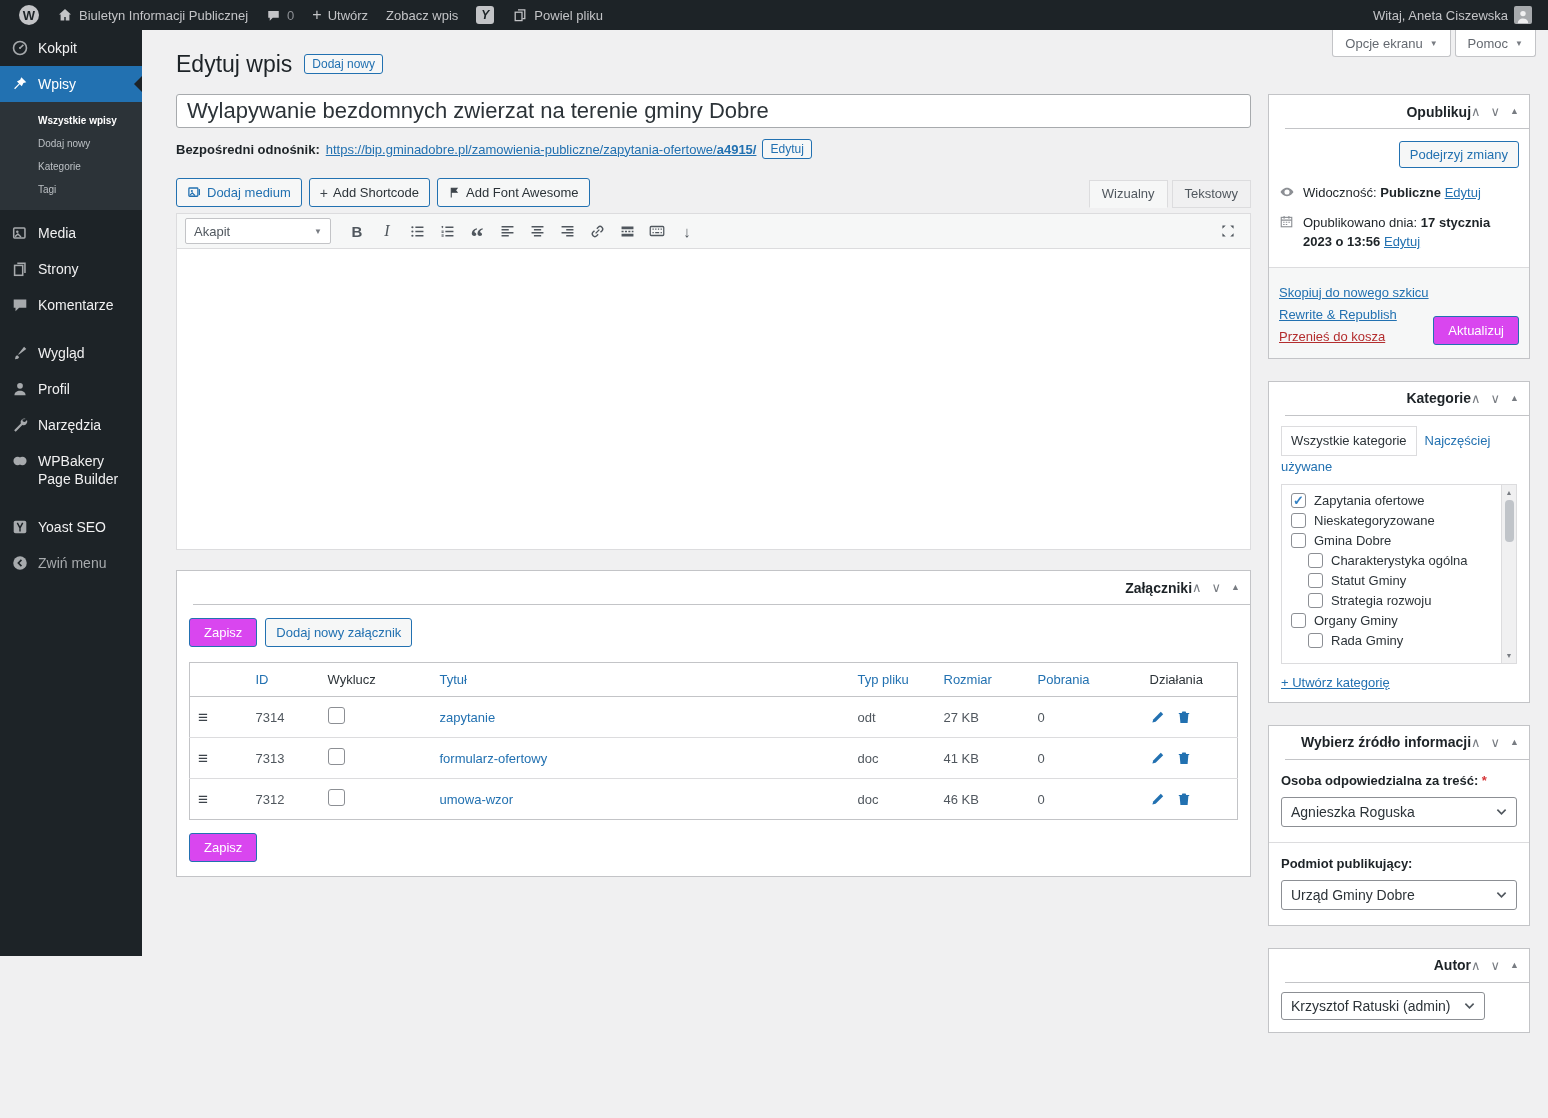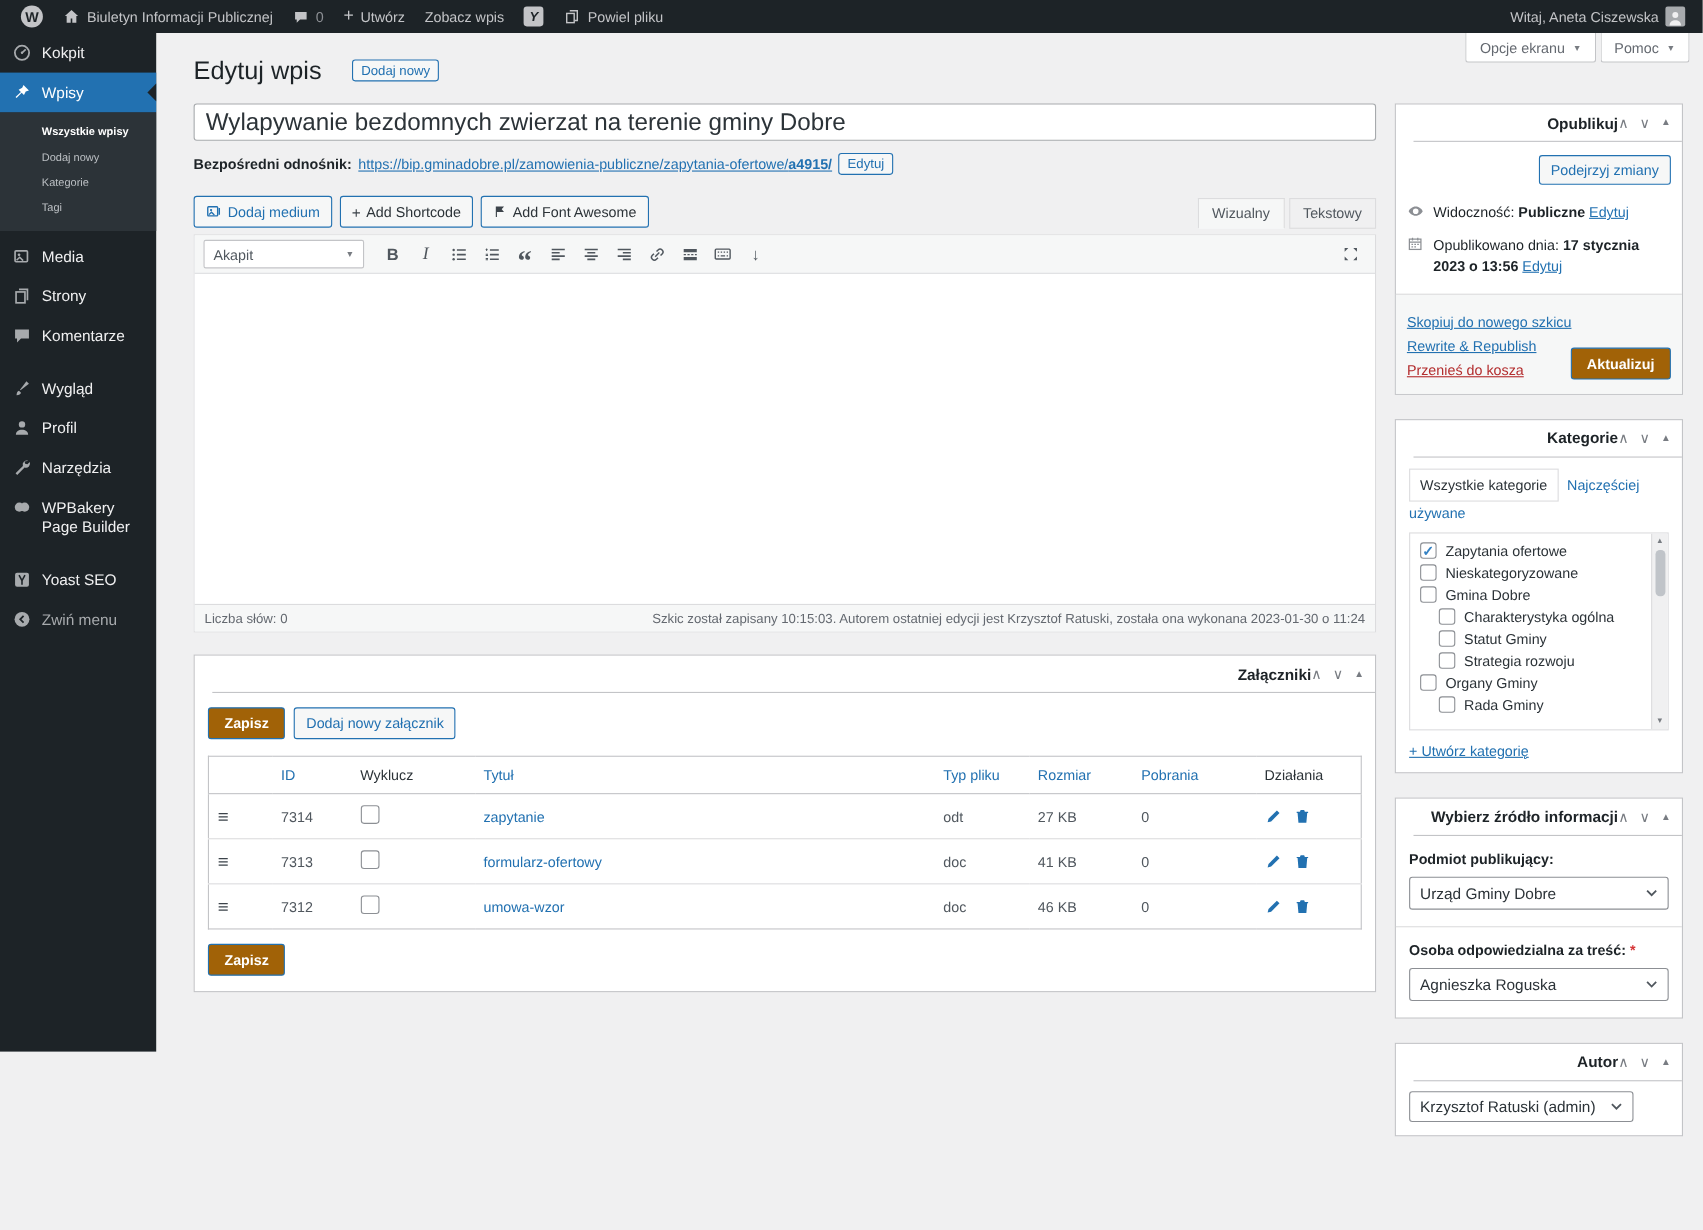--- a/index.html
+++ b/index.html
@@ -51,26 +51,26 @@
   
   #content { position:absolute; top:30px; left:150px; width:1398px; height:1088px; }
   #screen-meta-links { position:absolute; top:0; right:12px; display:flex; gap:4px; z-index:10; }
   .screen-meta-toggle {
     background:#fff; border:1px solid #c3c4c7; border-top:none; border-radius:0 0 3px 3px;
     padding:5px 12px; font-size:13px; color:#646970; display:flex; align-items:center; gap:7px; cursor:pointer; height:27px;
   }
   .tri-down { font-size:8px; color:#787c82; }
 
   .wrap { padding:18px 18px 0 26px; }
-  .page-title-row { display:flex; align-items:center; gap:28px; margin:0 0 14px 0; height:32px; }
+  .page-title-row { display:flex; align-items:center; gap:12px; margin:0 0 14px 0; height:32px; }
   .page-title { font-size:23px; font-weight:400; color:#1d2327; }
 
   .btn { border-radius:3px; cursor:pointer; font-size:13px; line-height:1; display:inline-flex; align-items:center; gap:5px; }
   .btn-secondary { background:#f6f7f7; border:1px solid #2271b1; color:#2271b1; padding:6px 10px; }
-  .btn-primary { background:#a16207; border:1px solid #2271b1; color:#fff; padding:7px 14px; font-weight:700; }
+  .btn-primary { background:#d946ef; border:1px solid #2271b1; color:#fff; padding:7px 14px; font-weight:400; }
   .btn-small { padding:3px 7px; font-size:12px; }
 
   .columns { display:flex; gap:17px; align-items:flex-start; }
   .main-col { flex:1; min-width:0; }
   .side-col { width:262px; flex:0 0 262px; }
 
   #title-input {
     width:100%; height:34px; border:1px solid #a7aaad; border-radius:3px; background:#fff;
     font-size:22px; padding:2px 10px; color:#2c3338; font-family:"Liberation Sans",sans-serif; outline:none;
   }
@@ -458,24 +458,20 @@
             </div>
             <div class="tb-btn tb-arrow">↓</div>
             <div class="tb-spacer"></div>
             <div class="tb-btn">
               <svg viewBox="0 0 20 20" width="16" height="16">
                   <path d="M3 7.2V3h4.2zM17 7.2V3h-4.2zM3 12.8V17h4.2zM17 12.8V17h-4.2z" fill="currentColor"></path>
                 </svg>
             </div>
           </div>
           <div class="editor-content"></div>
-          <div class="editor-statusbar">
-            <span>Liczba słów: 0</span>
-            <span>Szkic został zapisany 10:15:03. Autorem ostatniej edycji jest Krzysztof Ratuski, została ona wykonana 2023-01-30 o 11:24</span>
-          </div>
         </div>
 
         
         <div class="postbox" style="margin-top:20px;">
           <div class="postbox-header">
             <span class="postbox-title">Załączniki</span>
             <span class="handle-actions">
               <span class="order-btn">∧</span>
               <span class="order-btn">∨</span>
               <span class="toggle-btn">▲</span>
@@ -690,44 +686,44 @@
         <div class="postbox">
           <div class="postbox-header">
             <span class="postbox-title">Wybierz źródło informacji</span>
             <span class="handle-actions">
               <span class="order-btn">∧</span>
               <span class="order-btn">∨</span>
               <span class="toggle-btn">▲</span>
             </span>
           </div>
           <div class="src-section">
+            <div class="field-label">
+              <span>Osoba odpowiedzialna za treść:</span>
+              <span class="req">*</span>
+            </div>
+            <div class="select">
+              <span>Agnieszka Roguska</span>
+              <span>
+                  <svg viewBox="0 0 12 8" width="11" height="8" fill="none" stroke="#50575e" stroke-width="1.8">
+                    <path d="M1.5 1.5 6 6l4.5-4.5"></path>
+                  </svg>
+                </span>
+            </div>
+          </div>
+          <div class="src-section">
             <div class="field-label">Podmiot publikujący:</div>
             <div class="select">
               <span>Urząd Gminy Dobre</span>
               <span>
                   <svg viewBox="0 0 12 8" width="11" height="8" fill="none" stroke="#50575e" stroke-width="1.8">
                     <path d="M1.5 1.5 6 6l4.5-4.5"></path>
                   </svg>
                 </span>
             </div>
           </div>
-          <div class="src-section">
-            <div class="field-label">
-              <span>Osoba odpowiedzialna za treść:</span>
-              <span class="req">*</span>
-            </div>
-            <div class="select">
-              <span>Agnieszka Roguska</span>
-              <span>
-                  <svg viewBox="0 0 12 8" width="11" height="8" fill="none" stroke="#50575e" stroke-width="1.8">
-                    <path d="M1.5 1.5 6 6l4.5-4.5"></path>
-                  </svg>
-                </span>
-            </div>
-          </div>
         </div>
 
         <div class="postbox">
           <div class="postbox-header">
             <span class="postbox-title">Autor</span>
             <span class="handle-actions">
               <span class="order-btn">∧</span>
               <span class="order-btn">∨</span>
               <span class="toggle-btn">▲</span>
             </span>

